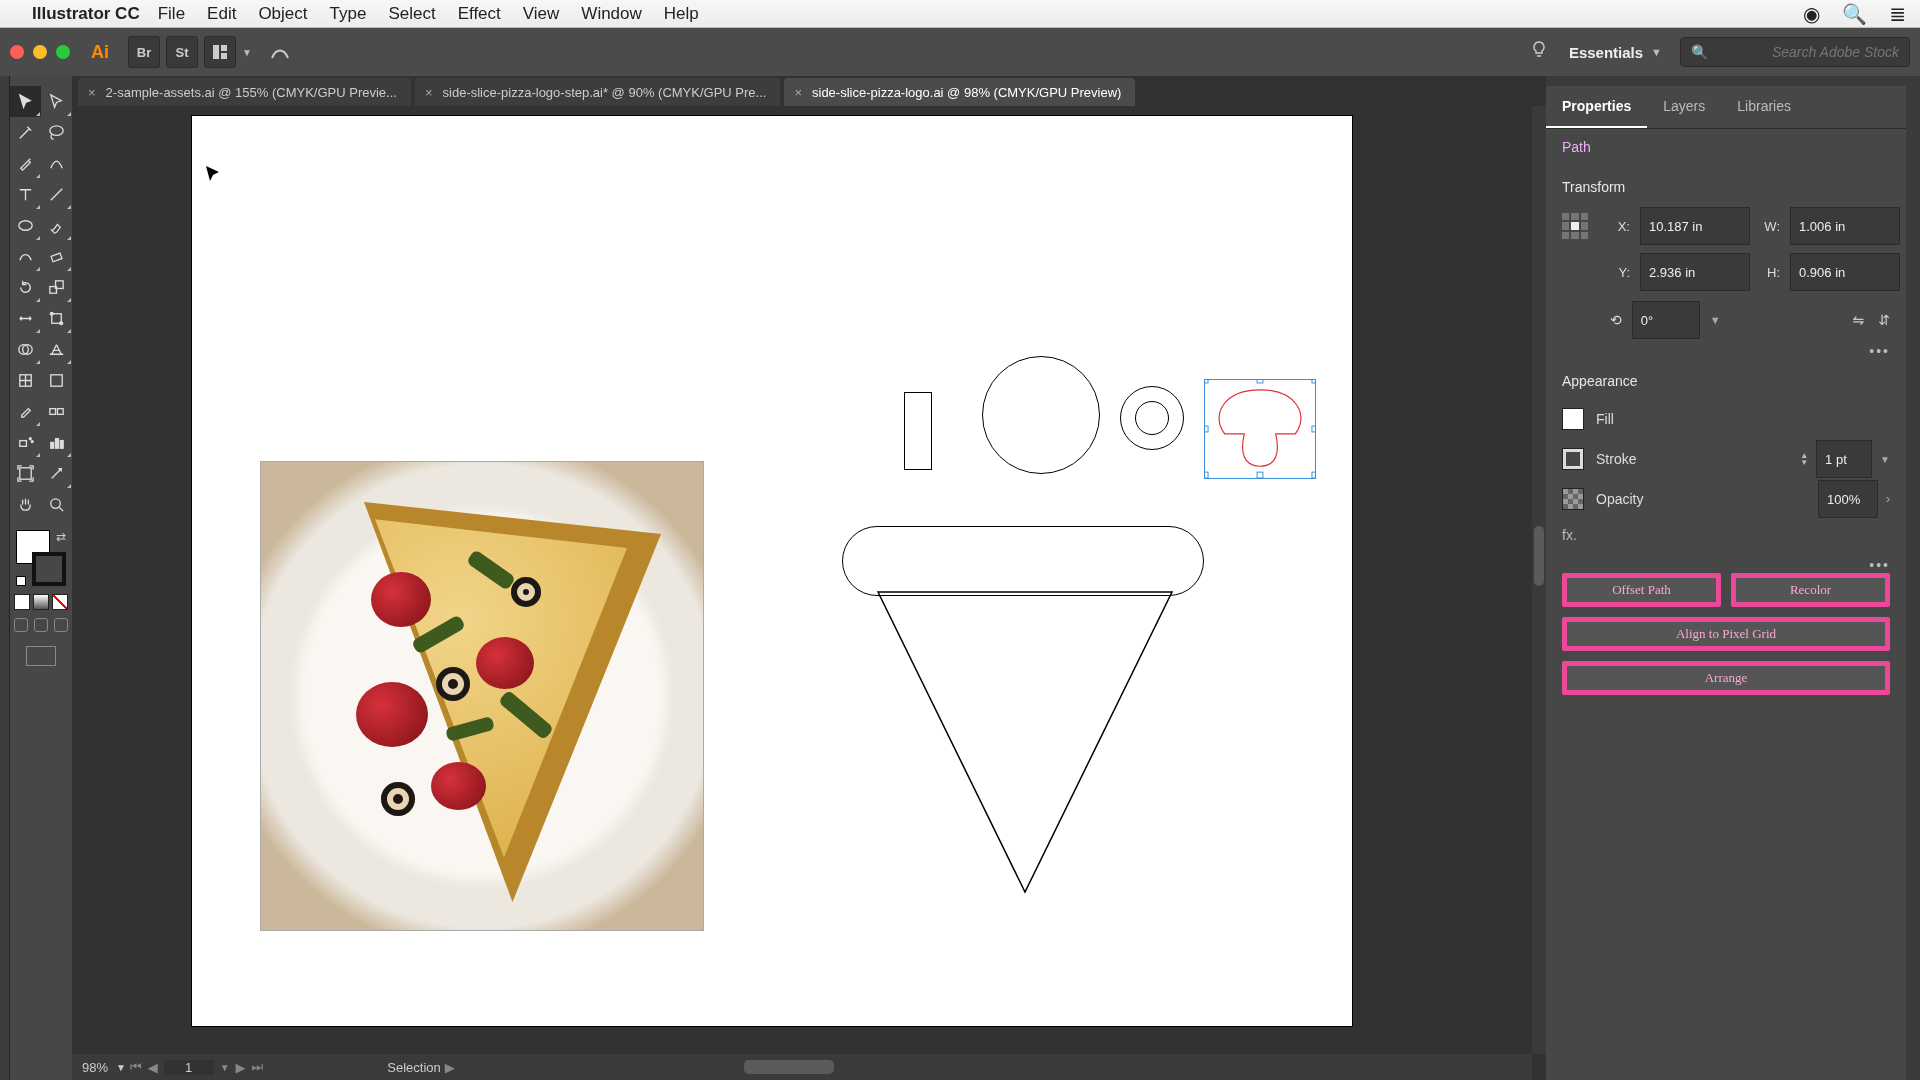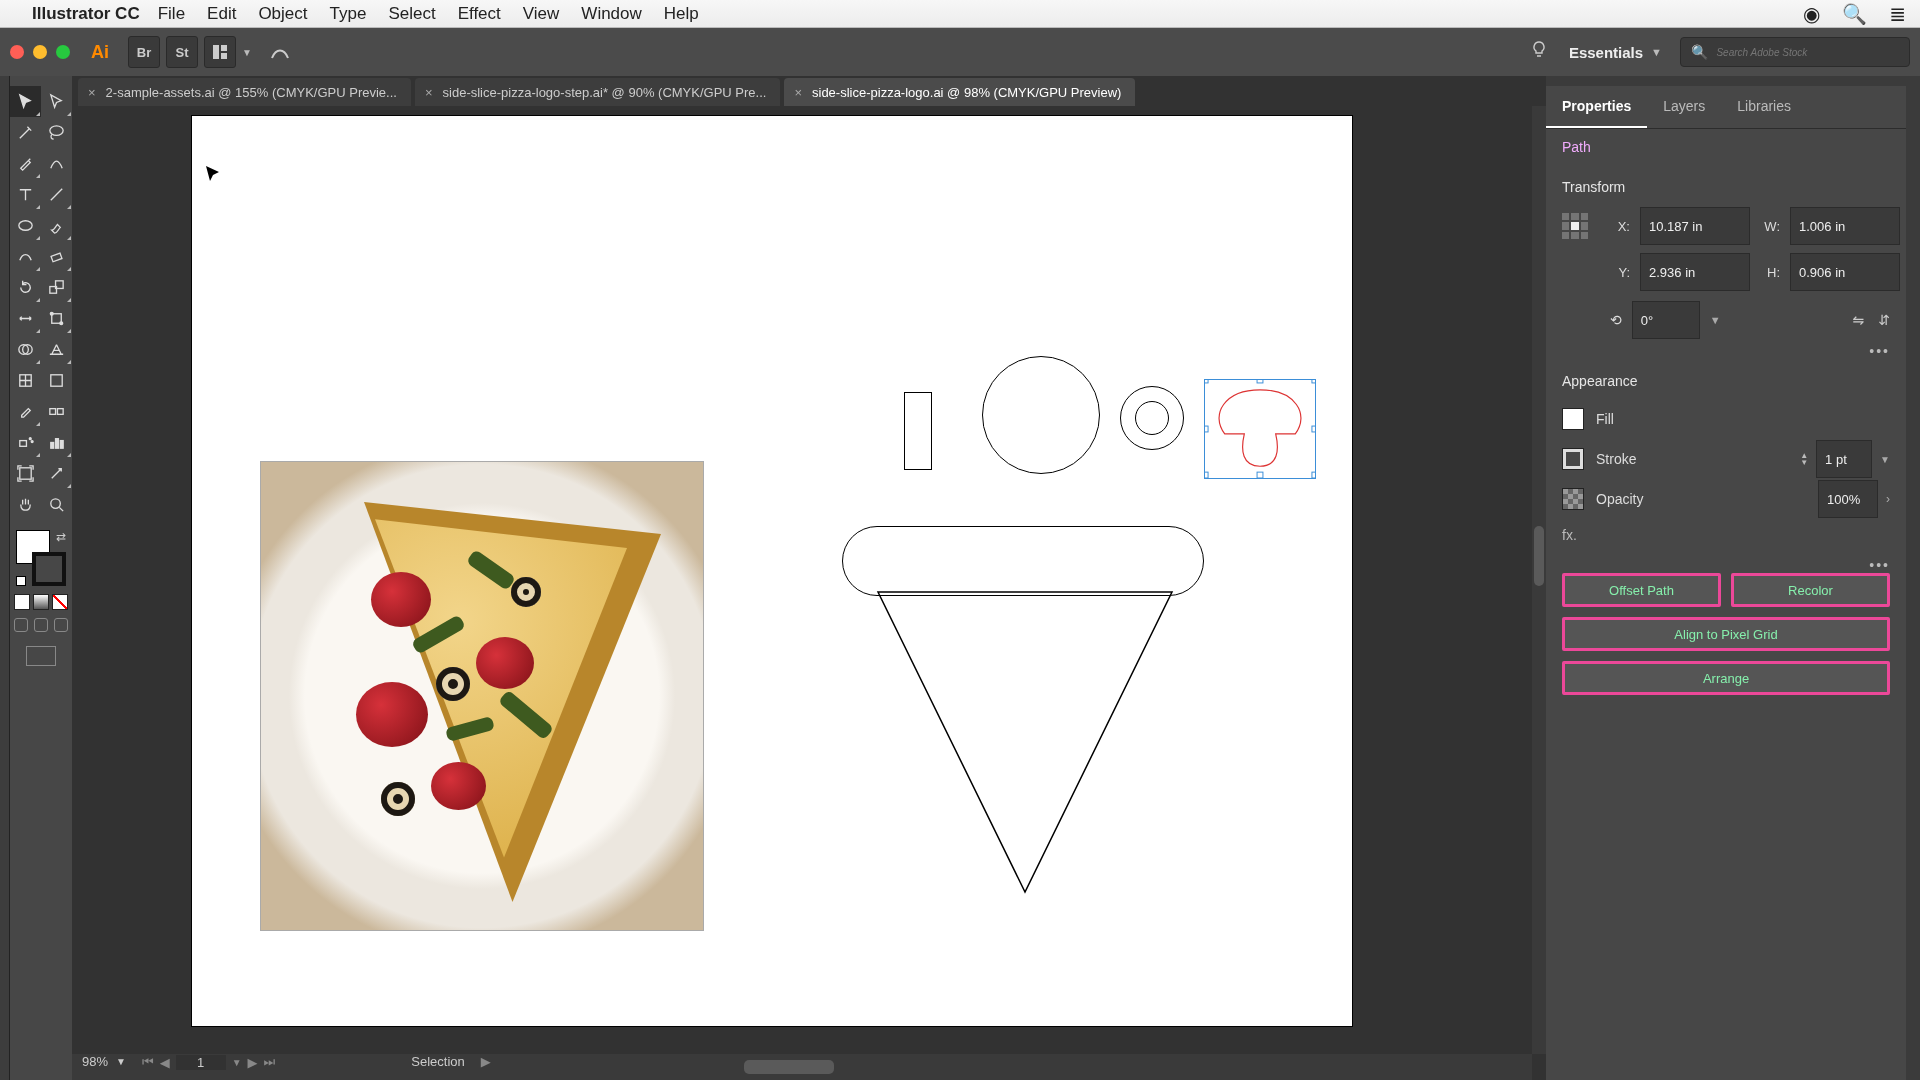--- a/index.html
+++ b/index.html
@@ -18,21 +18,21 @@
 .traffic span { width:14px; height:14px; border-radius:50%; display:block; }
 .tl-close{background:#ff5f56;} .tl-min{background:#ffbd2e;} .tl-max{background:#27c93f;}
 .ai-badge { width:32px; height:32px; border-radius:6px; display:flex; align-items:center; justify-content:center; color:#ff8a00; font-weight:700; font-size:18px; margin-right:12px; }
 .control-btn { width:32px; height:32px; background:#3a3a3a; border:1px solid #2a2a2a; margin-right:6px; display:flex; align-items:center; justify-content:center; color:#ccc; font-size:13px; font-weight:600; border-radius:3px; }
 .control-drop { display:flex; align-items:center; margin-right:6px; }
 .control-drop .arrow { color:#bbb; font-size:10px; padding:0 6px; }
 .appbar .spacer { flex:1; }
 .ws-switch { display:flex; align-items:center; color:#eee; font-size:15px; font-weight:600; gap:8px; margin-right:18px; }
 .ws-switch .arrow { font-size:11px; color:#bbb; }
 .search-stock { display:flex; align-items:center; background:#3a3a3a; border:1px solid #2b2b2b; border-radius:4px; height:30px; padding:0 10px; width:230px; }
-.search-stock input { background:transparent; border:none; outline:none; color:#ddd; font-size:10px; font-style:italic; width:100%; }
+.search-stock input { background:transparent; border:none; outline:none; color:#ddd; font-size:14px; font-style:italic; width:100%;text-align:right; }
 .search-stock .mag { color:#bbb; margin-right:8px; font-size:14px; }
 .bulb { color:#ccc; margin-right:20px; font-size:18px; }
 
 
 .main { position:relative; height: calc(1080px - 28px - 48px); background:#323232; display:flex; }
 
 .collapsed-left { width:10px; background:#3d3d3d; border-right:1px solid #222; }
 
 
 .toolbar { width:62px; background:#474747; display:flex; flex-direction:column; align-items:center; padding-top:10px; }
@@ -128,27 +128,27 @@
 .chip.white{background:#fff;} 
 .chip.stroke{background:#474747; box-shadow: inset 0 0 0 3px #ddd;}
 .chip.checker{background:
   conic-gradient(#666 25%, #999 0 50%, #666 0 75%, #999 0) 0 0/10px 10px;}
 .stroke-ctrl { margin-left:auto; display:flex; align-items:center; gap:8px; }
 .spin { display:flex; flex-direction:column; font-size:8px; color:#bbb; line-height:7px; }
 .fx { padding:4px 16px 14px; color:#bbb; font-size:14px; }
 
 .qa-title { padding: 12px 16px 8px; }
 .qa-grid { padding:0 16px; display:grid; grid-template-columns:1fr 1fr; gap:10px; }
-.qa-btn { background:#555; border:3px solid #ec4899; height:34px; display:flex; align-items:center; justify-content:center; font-size:13px; color:#86efac; border-radius:2px; }
+.qa-btn { background:#555; border:5px solid #ec4899; height:34px; display:flex; align-items:center; justify-content:center; font-size:13px; color:#f9a8d4; border-radius:2px;font-family:Liberation Serif, serif; }
 .qa-btn.full { grid-column:1/3; }
 
 .right-stub { width:14px; background:#3b3b3b; }
 
 
-.statusbar { display:flex; align-items:flex-start; gap:16px; padding:0 10px; font-size:13px; color:#ccc; height:26px; }
+.statusbar { display:flex; align-items:center; gap:4px; padding:0 10px; font-size:13px; color:#ccc; height:26px; }
 .statusbar .zoom { display:flex; align-items:center; gap:8px; }
 .statusbar .nav { display:flex; align-items:center; gap:6px; color:#888; }
 .statusbar .nav input { width:50px; background:#323232; border:none; color:#ccc; text-align:center; font-size:13px; }
 .statusbar .sel { margin-left:120px; }
 .statusbar .tri { margin-left:auto; color:#888; margin-right:10px;}
 </style>
 </head>
 <body>
 
 <div class="mac-menubar">

